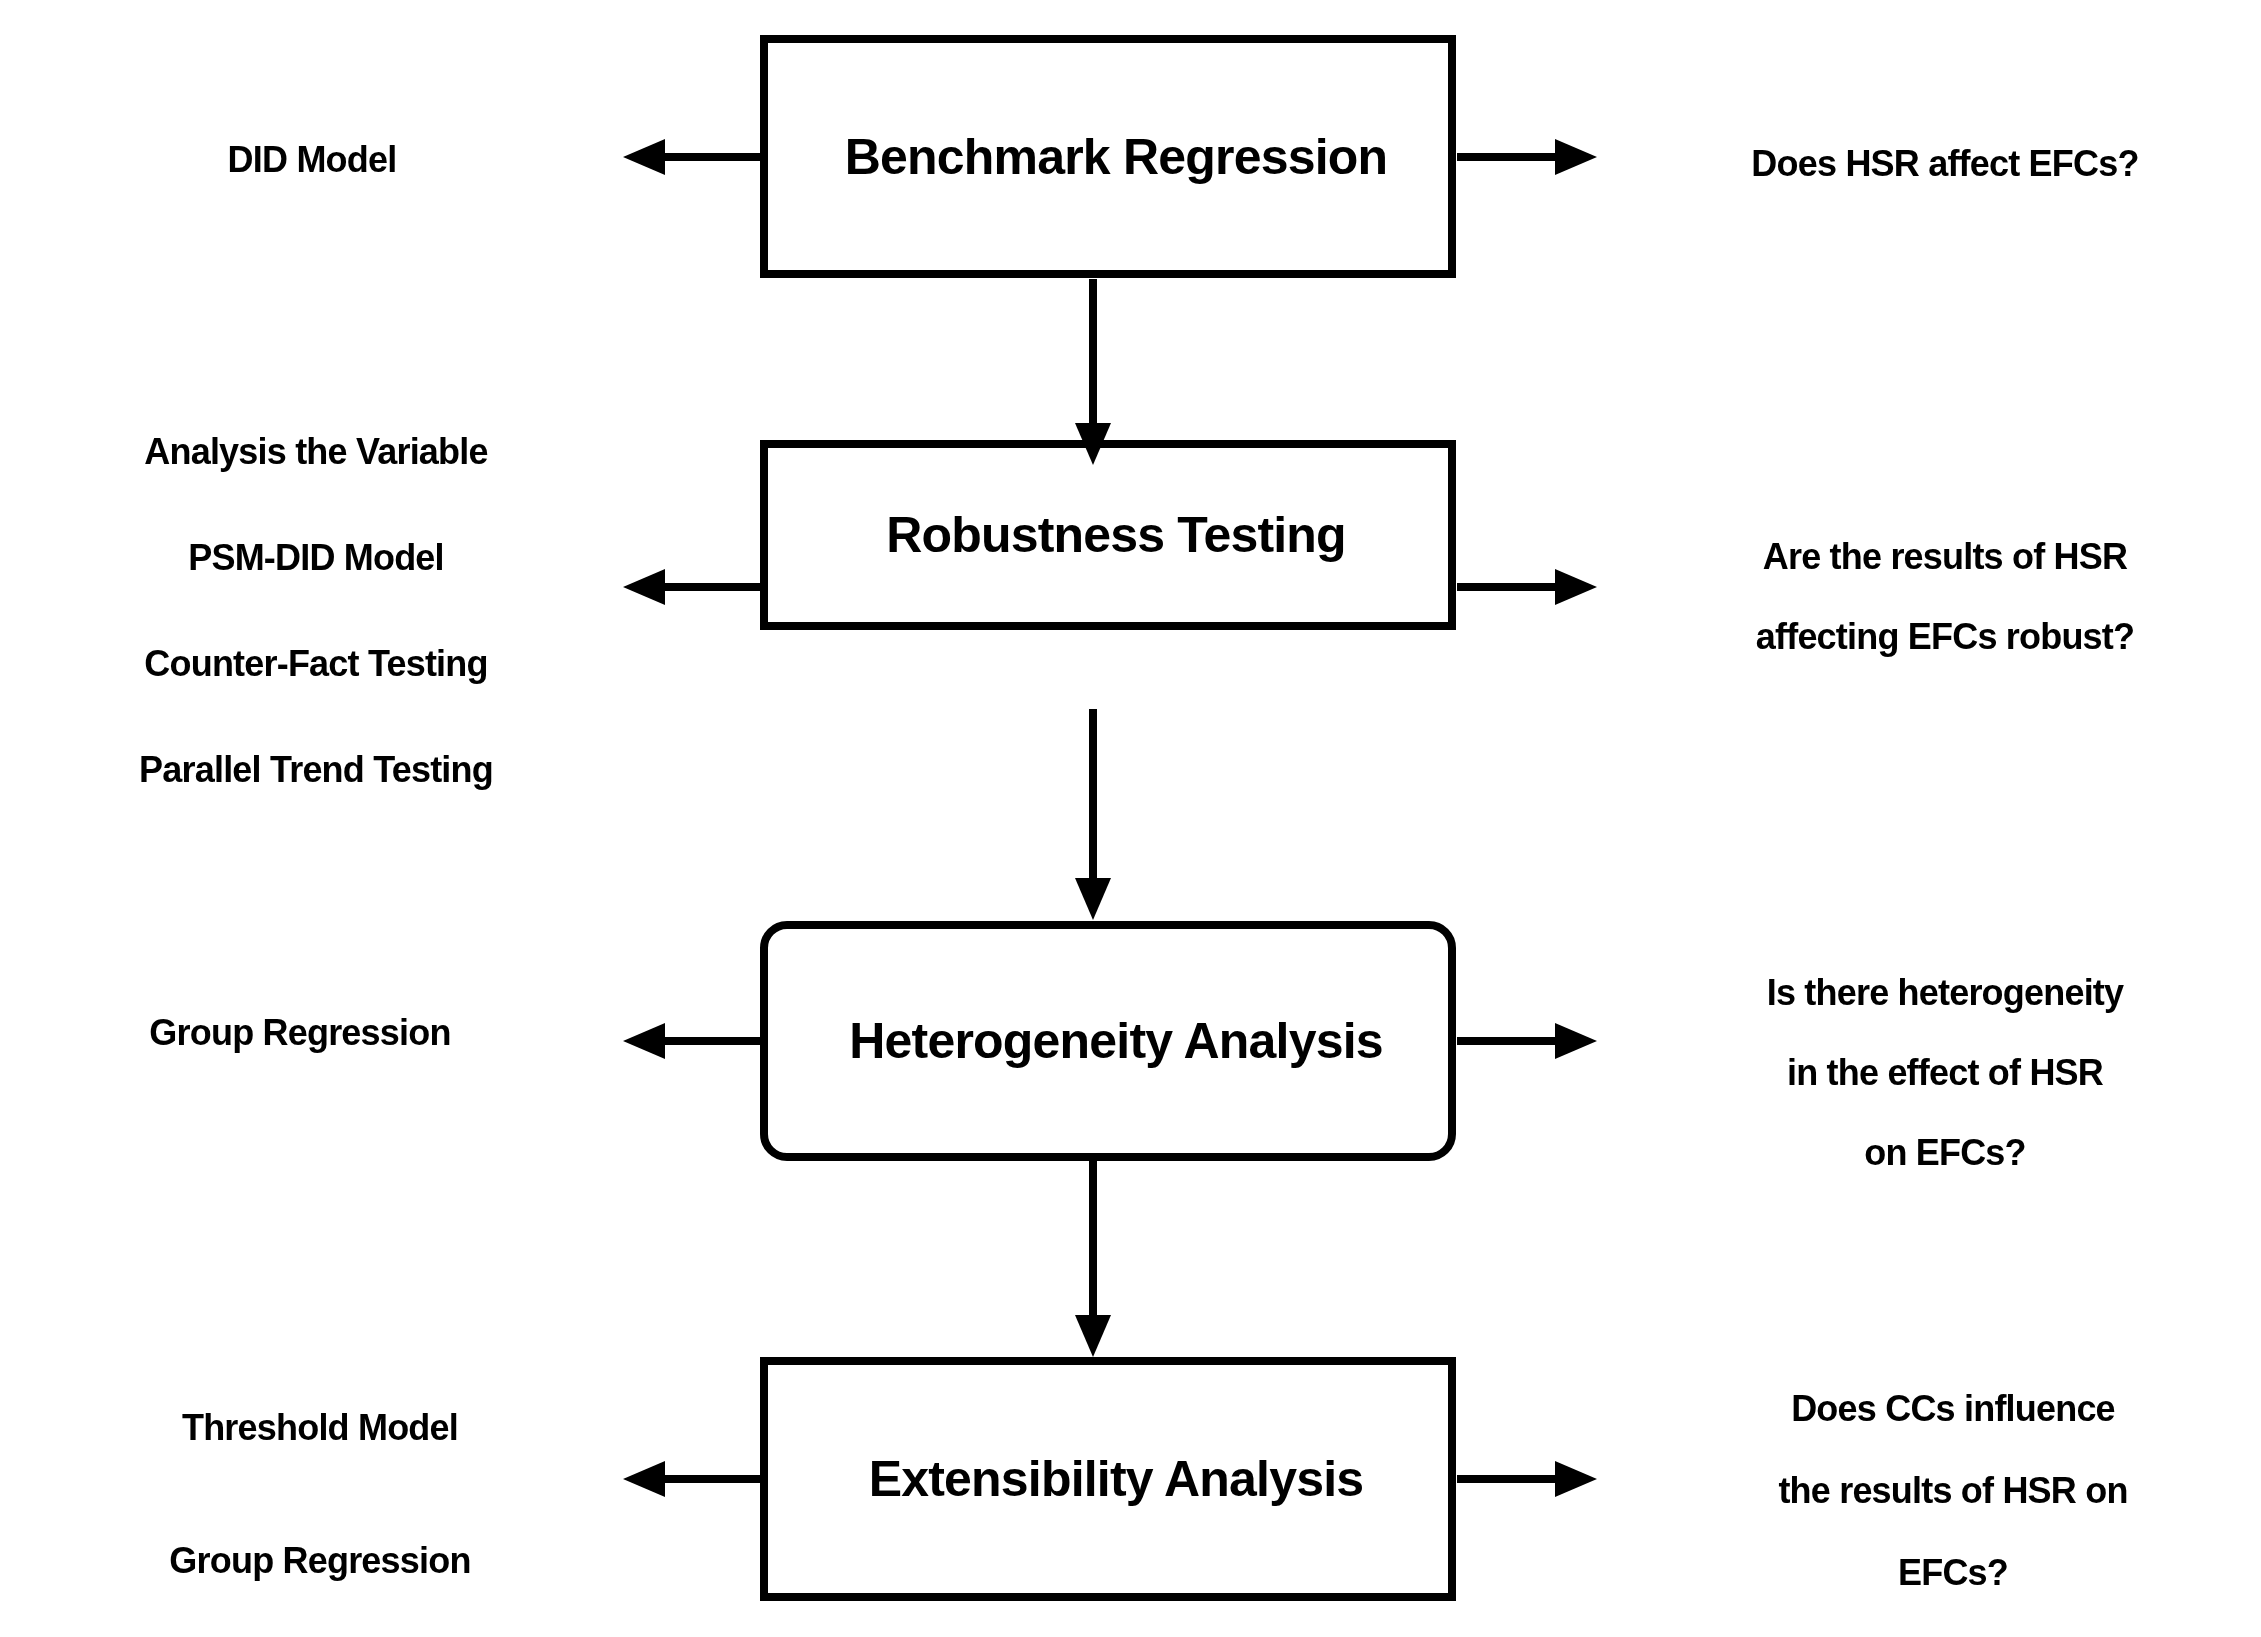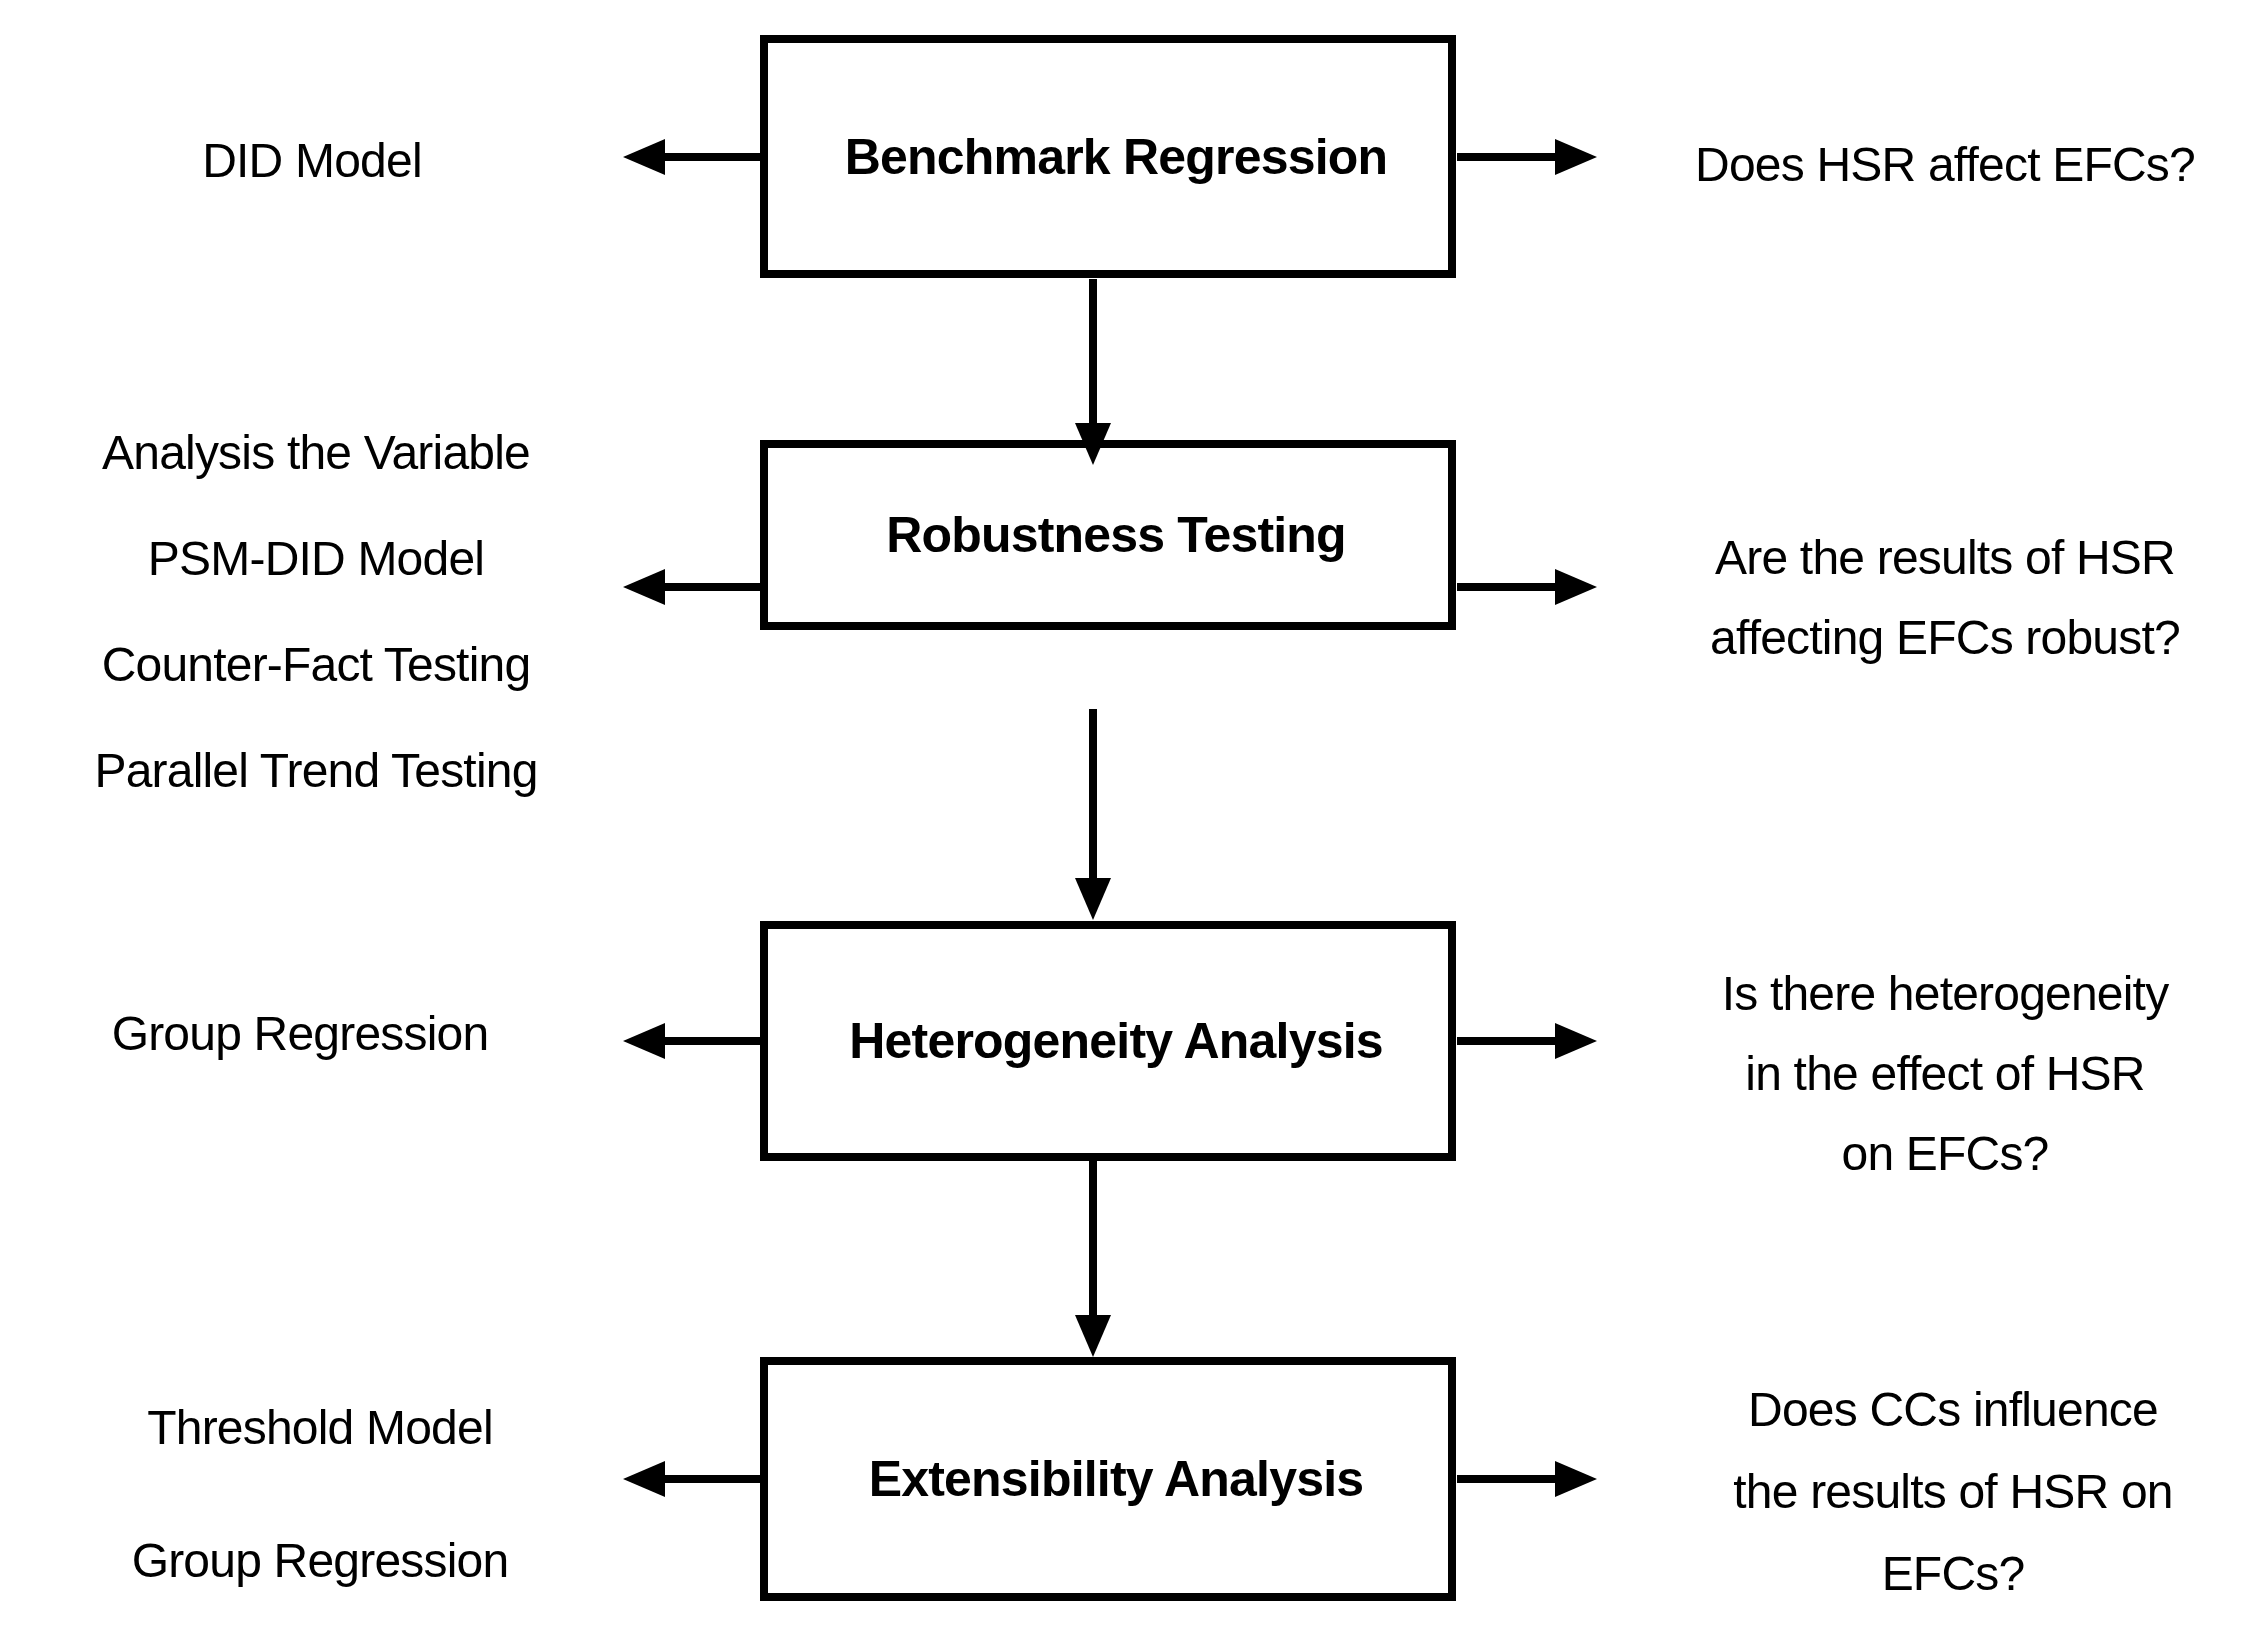--- a/index.html
+++ b/index.html
@@ -12,21 +12,21 @@
 
   .box {
     position:absolute; border:8px solid #000; background:#fff;
     display:flex; align-items:center; justify-content:center;
   }
   .box span { font-size:50px; font-weight:bold; white-space:nowrap; letter-spacing:-0.8px;margin-left:16px; }
 
   .lbl { position:absolute; display:flex; flex-direction:column; text-align:center; }
   .lbl .line {
     display:flex; align-items:center; justify-content:center;
-    font-size:48px; font-weight:normal; white-space:nowrap; letter-spacing:-0.8px;
+    font-size:36px; font-weight:bold; white-space:nowrap; letter-spacing:-0.8px;
   }
 
   .arrow-h { position:absolute; height:42px; }
   .arrow-h .shaft { position:absolute; top:50%; transform:translateY(-50%); height:8px; background:#000; }
   .arrow-left .shaft { left:35px; right:0; }
   .arrow-right .shaft { left:0; right:35px; }
   .head-left {
     position:absolute; left:0; top:50%; transform:translateY(-50%); width:0; height:0;
     border-top:18.4px solid transparent; border-bottom:18.4px solid transparent; border-right:42px solid #000;
   }
@@ -48,21 +48,21 @@
 <div class="canvas">
 
   <div class="box" style="left:760px; top:35px; width:696px; height:243px;">
     <span>Benchmark Regression</span>
   </div>
 
   <div class="box" style="left:760px; top:440px; width:696px; height:190px;">
     <span>Robustness Testing</span>
   </div>
 
-  <div class="box" style="left:760px; top:921px; width:696px; height:240px;">
+  <div class="box" style="left:760px; top:921px; width:696px; height:240px;border-radius:27px;">
     <span>Heterogeneity Analysis</span>
   </div>
 
   <div class="box" style="left:760px; top:1357px; width:696px; height:244px;">
     <span>Extensibility Analysis</span>
   </div>
 
   <div class="arrow-v" style="left:1072px; top:279px; height:186px;">
     <div class="vshaft"></div>
     <div class="head-down"></div>

